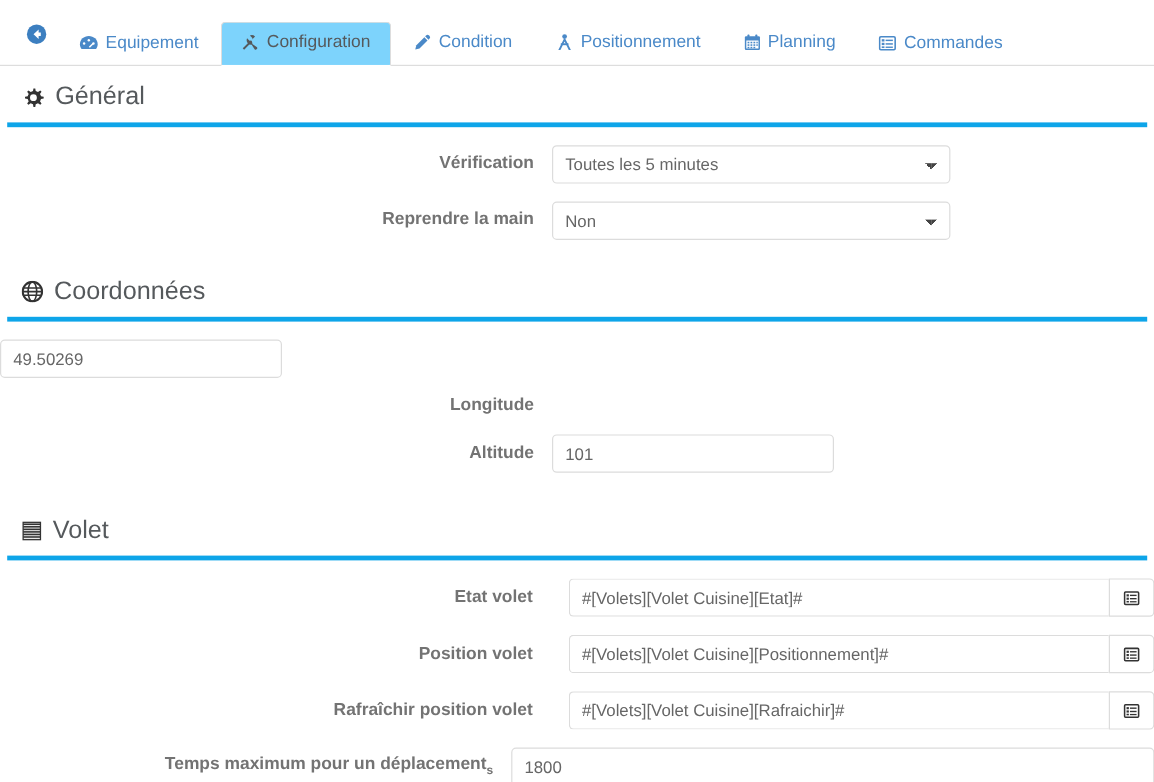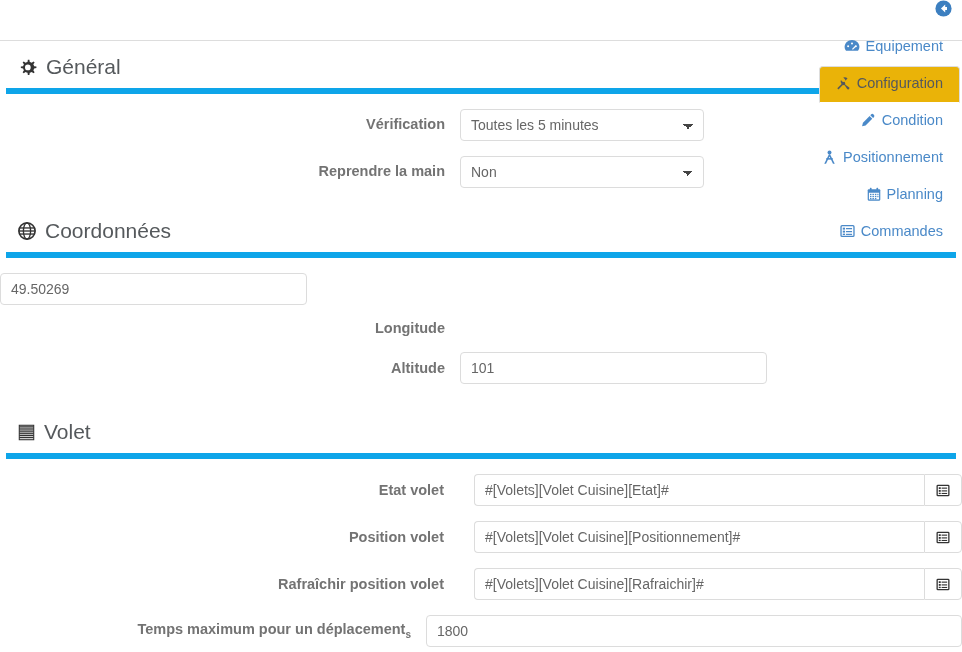--- a/index.html
+++ b/index.html
@@ -7,26 +7,25 @@
     margin: 0; padding: 0;
     width: 962px; height: 652px;
     background: #ffffff;
     font-family: "Liberation Sans", sans-serif;
     -webkit-font-smoothing: antialiased;
   }
 
   
   .tabbar {
     position: relative;
-    height: 41px;
+    height: 55px;
     padding-left: 12px;
     display: flex;
     align-items: flex-end;
     white-space: nowrap;
-    flex-direction: column;
   }
   .tabbar::after {
     content: "";
     position: absolute;
     left: 0; right: 0; bottom: 0;
     height: 1px;
     background: #dddddd;
   }
   .back-btn {
     display: flex;
@@ -48,38 +47,38 @@
     padding: 9px 16px 11px 16px;
     margin-right: 2px;
     border: 1px solid transparent;
     border-radius: 4px 4px 0 0;
     line-height: 1;
     text-decoration: none;
     cursor: pointer;
   }
   .tab.active {
     color: #55595c;
-    background: #eab308;
+    background: #7dd3fc;
     border-color: #dddddd;
     border-bottom-color: #ffffff;
   }
   .tab .ticon { display: inline-flex; align-items: center; }
   .tab svg { display: block; }
 
   
   .section { padding: 0; }
   .legend {
     display: flex;
     align-items: center;
     gap: 9px;
     font-size: 21px;
     color: #55595c;
     font-weight: 400;
     padding: 14px 8px 9px 12px;
-    border-bottom: 6px solid #0ea5e9;
+    border-bottom: 4px solid #0ea5e9;
     margin: 0 6px 0 6px;
   }
   .legend .licon { display: inline-flex; align-items: center; color: #333; }
 
   
   .form-group {
     display: flex;
     align-items: center;
     margin-top: 15px;
   }
@@ -105,35 +104,35 @@
     border: 1px solid #dcdcdc;
     border-radius: 4px;
     background: #ffffff;
     font-size: 14px;
     color: #666666;
     padding: 4px 10px;
     font-family: "Liberation Sans", sans-serif;
     outline: none;
   }
   select.form-control {
-    width: 244px;
+    width: 332px;
     -webkit-appearance: none;
     -moz-appearance: none;
     appearance: none;
     padding-right: 28px;
     background-image:
       linear-gradient(45deg, transparent 50%, #444 50%),
       linear-gradient(135deg, #444 50%, transparent 50%);
     background-position:
       calc(100% - 15px) calc(50% + 1px),
       calc(100% - 10px) calc(50% + 1px);
     background-size: 5px 5px, 5px 5px;
     background-repeat: no-repeat;
   }
-  input.coord { width: 307px; }
+  input.coord { width: 235px; }
   input.wide { width: 450px; }
   input.full { width: 536px; }
 
   
   .input-group { display: flex; align-items: stretch; }
   .input-group input.form-control {
     border-radius: 4px 0 0 4px;
     border-right: none;
     margin-left: 15px;
   }

